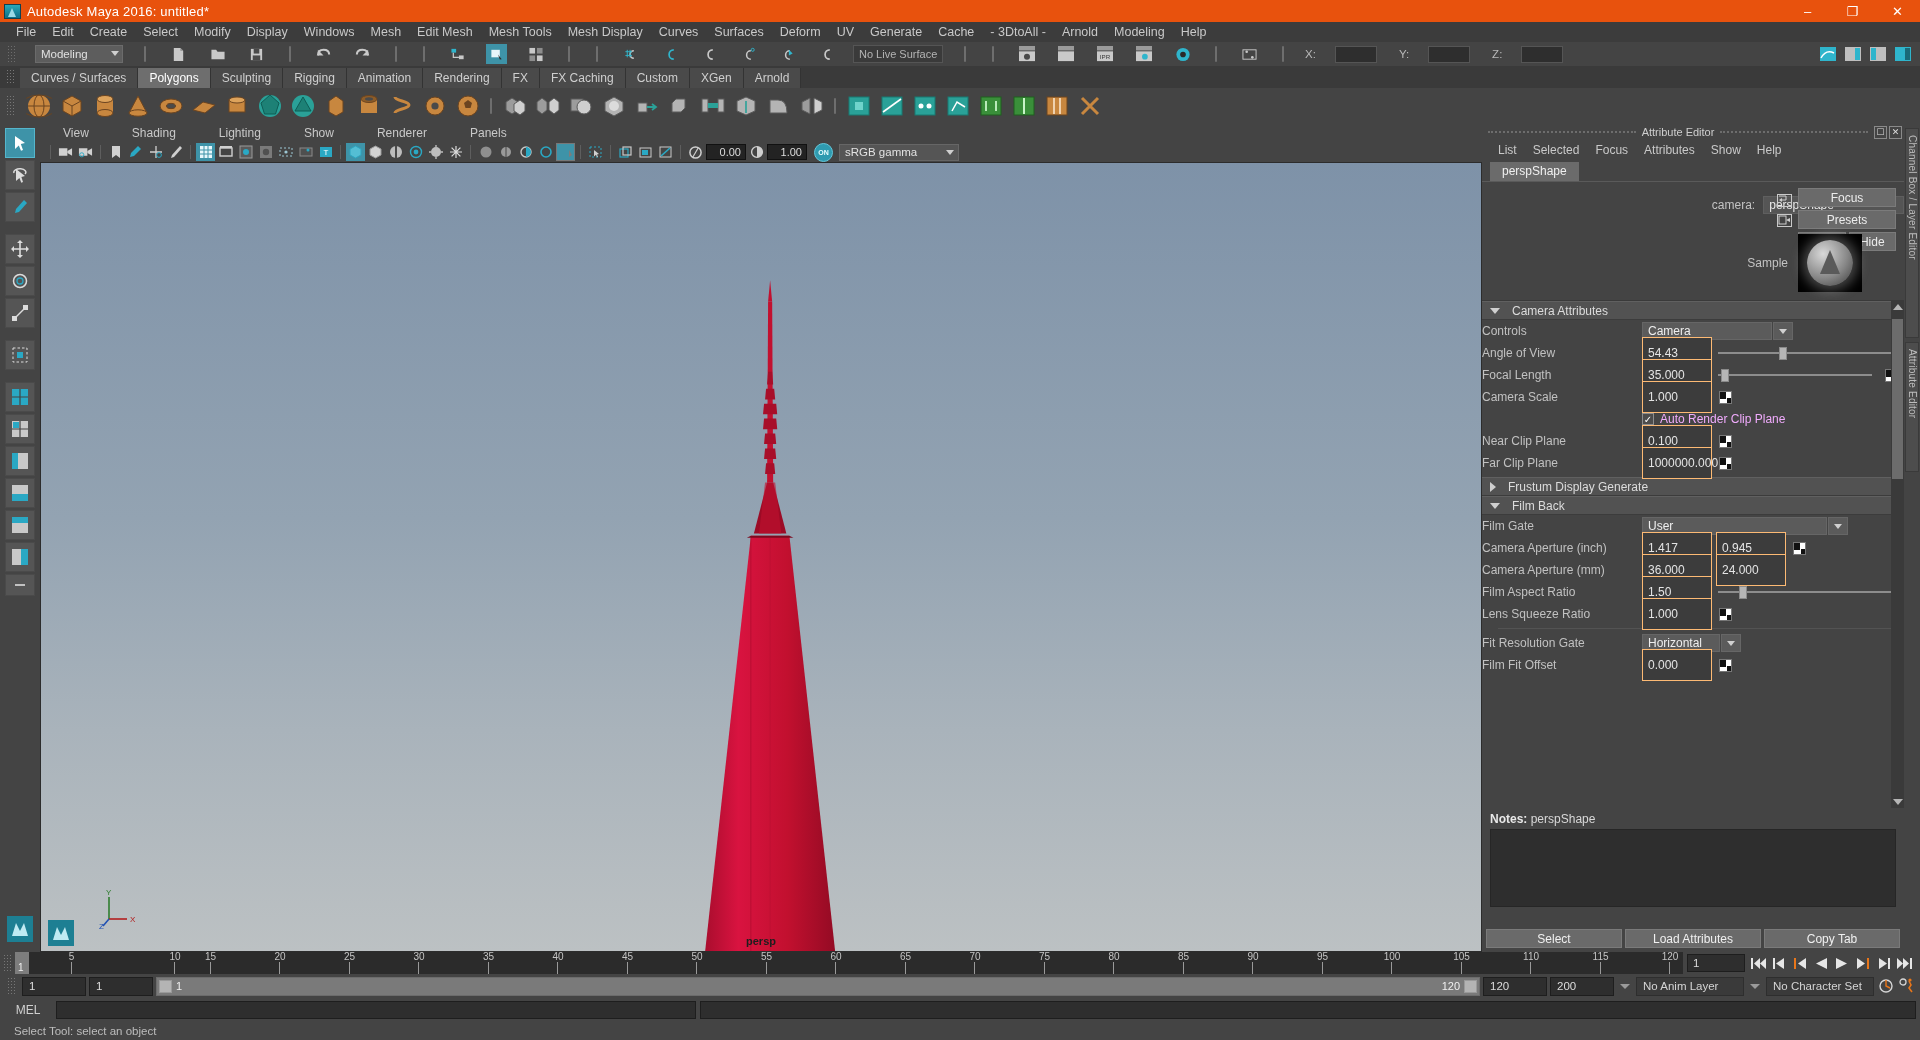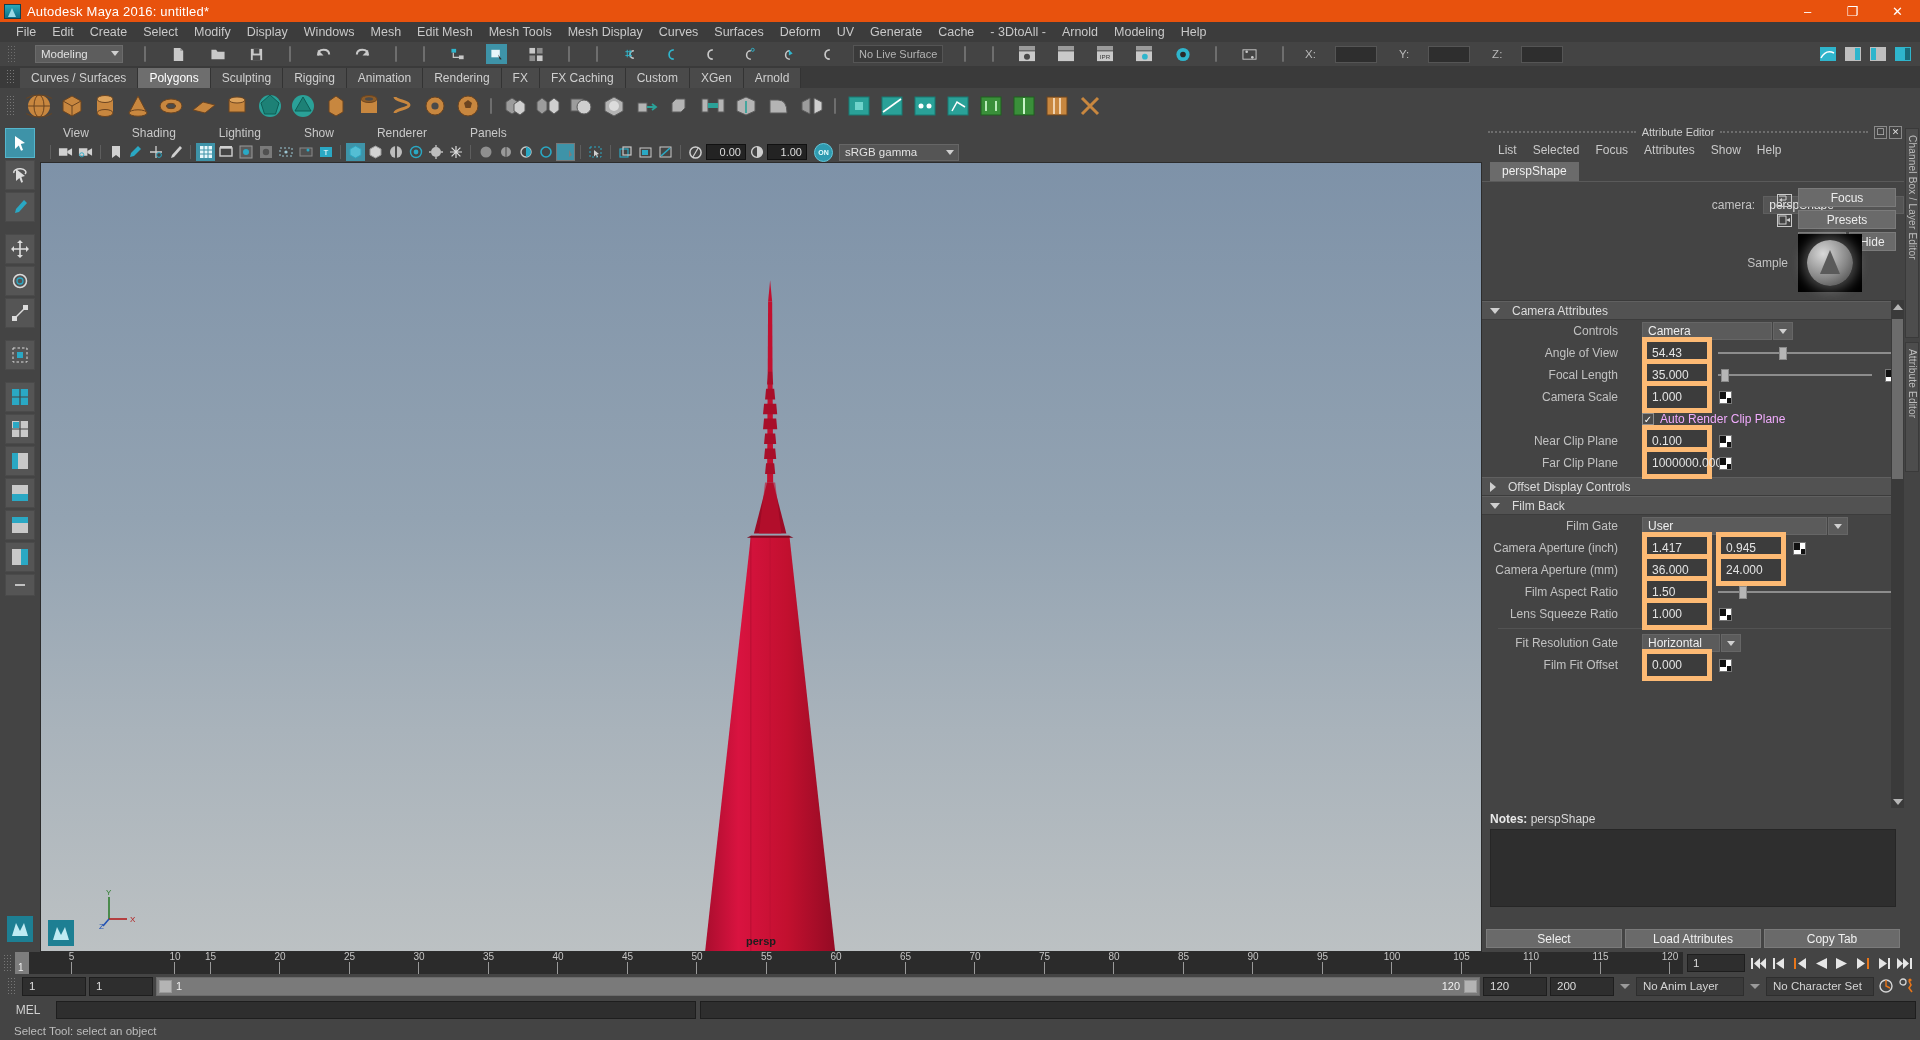--- a/index.html
+++ b/index.html
@@ -112,22 +112,22 @@
   .swatch{ width:64px;height:58px;background:#000; display:flex;align-items:center;justify-content:center;}
   .ball{ width:46px;height:46px;border-radius:50%;background:radial-gradient(circle at 35% 30%, #d8d8d8, #888 55%, #3a3a3a 100%); box-shadow:0 0 12px 5px rgba(200,200,200,.35); position:relative;}
   .ball:after{content:"";position:absolute;left:13px;top:10px;width:0;height:0;border-left:10px solid transparent;border-right:10px solid transparent;border-bottom:24px solid #5a5a5a;}
 
   .attrscroll{ flex:1; overflow:hidden; position:relative; border-top:1px solid #3a3a3a;}
   .section-hdr{ height:19px;background:#525252;border-top:1px solid #606060;border-bottom:1px solid #3c3c3c;display:flex;align-items:center;padding-left:8px;font-size:12px;color:#dcdcdc;}
   .tri{ width:0;height:0;margin-right:12px;}
   .tri.down{border-left:5px solid transparent;border-right:5px solid transparent;border-top:6px solid #cfcfcf;}
   .tri.right{border-top:5px solid transparent;border-bottom:5px solid transparent;border-left:6px solid #cfcfcf;}
   .arow{ display:flex;align-items:center;height:22px; padding-right:6px;}
-  .alabel{ width:160px;text-align:right;padding-right:24px;font-size:12px;color:#c1c1c1;white-space:nowrap;}
-  .afield{ height:32px;background:#3c3c3c;border:5px solid #fdba74;color:#e4e4e4;font-size:12px;display:flex;align-items:center;padding-left:5px;}
+  .alabel{ width:160px;text-align:left;padding-right:24px;font-size:12px;color:#c1c1c1;white-space:nowrap;}
+  .afield{ height:32px;background:#3c3c3c;border:1px solid #fdba74;color:#e4e4e4;font-size:12px;display:flex;align-items:center;padding-left:5px;}
   .afield.w70{width:70px;}
   .dd{ height:18px;background:#5b5b5b;border:1px solid #666;color:#eee;font-size:12px;display:flex;align-items:center;padding-left:5px;}
   .ddarrow{ width:20px;height:18px;background:#5b5b5b;border:1px solid #666;display:flex;align-items:center;justify-content:center;margin-left:1px;}
   .ddarrow i{border-left:4px solid transparent;border-right:4px solid transparent;border-top:5px solid #d0d0d0;}
   .slider{ flex:1; height:18px; display:flex;align-items:center; margin-left:6px; margin-right:6px; position:relative;}
   .slider .track{position:absolute;left:0;right:0;height:2px;background:#8d8d8d;}
   .slider .knob{position:absolute;width:8px;height:13px;background:#b5b5b5;border:1px solid #8a8a8a;}
   .chk{ width:12px;height:12px;border:1px solid #8e8e8e;background:#4c4c4c;display:flex;align-items:center;justify-content:center;color:#fff;font-size:10px;margin-right:6px;}
   .mapsq{ width:13px;height:13px;margin-left:7px;
      background:
@@ -1092,21 +1092,21 @@
           </div>
 
           <div class="arow">
             <div class="alabel">Far Clip Plane</div>
             <div class="afield w70">1000000.000</div>
             <div class="mapsq"></div>
           </div>
 
           <div class="section-hdr" style="margin-top:3px">
             <i class="tri right"></i>
-            <span>Offset Display Controls</span>
+            <span>Frustum Display Generate</span>
           </div>
 
           <div class="section-hdr">
             <i class="tri down"></i>
             <span>Film Back</span>
           </div>
 
           <div class="arow">
             <div class="alabel">Film Gate</div>
             <div class="dd" style="width:185px">User</div>

